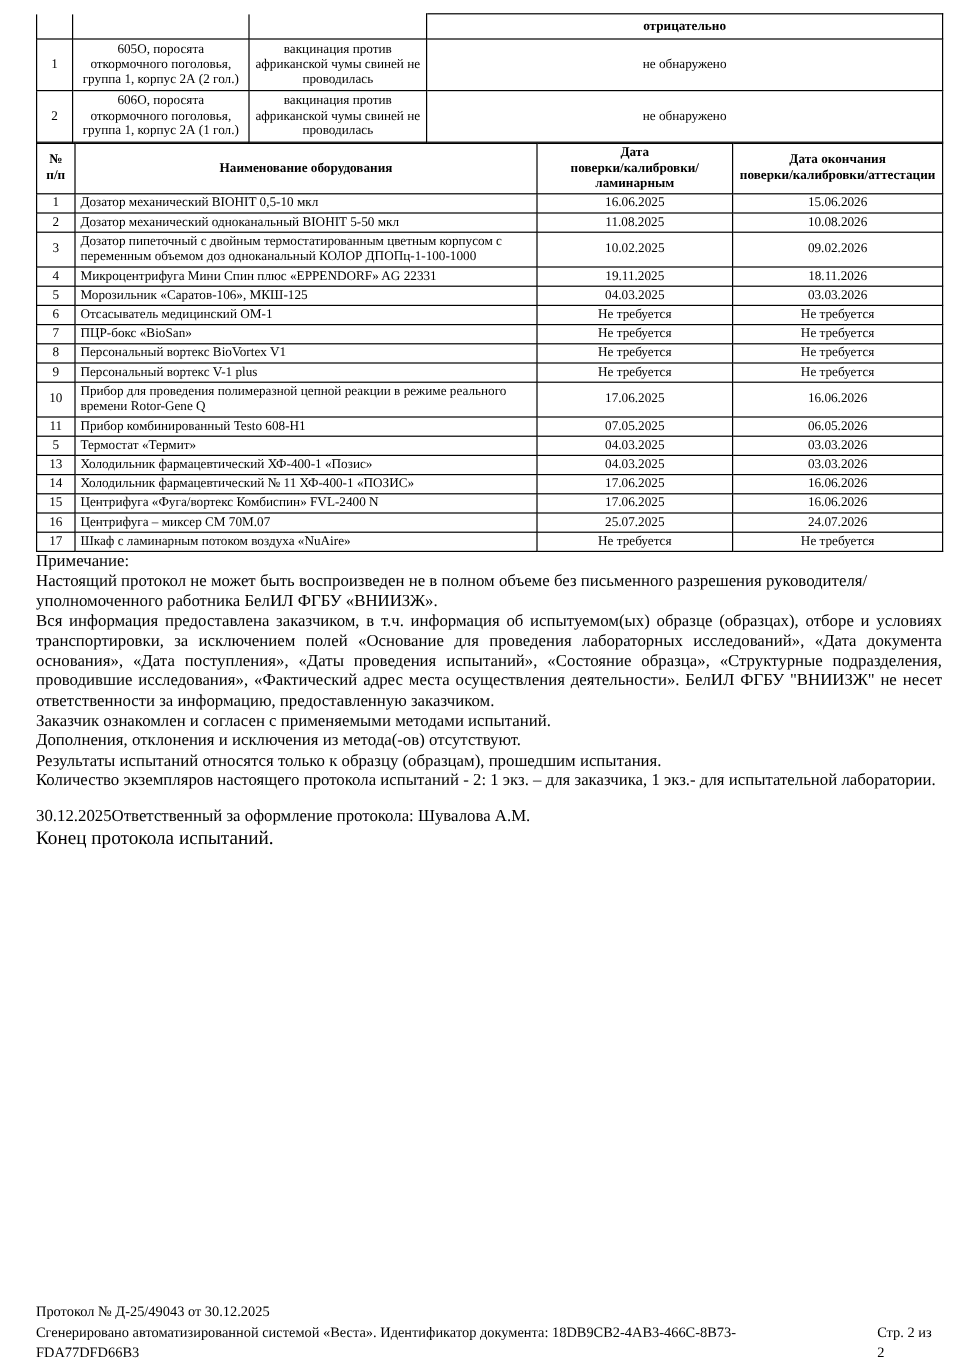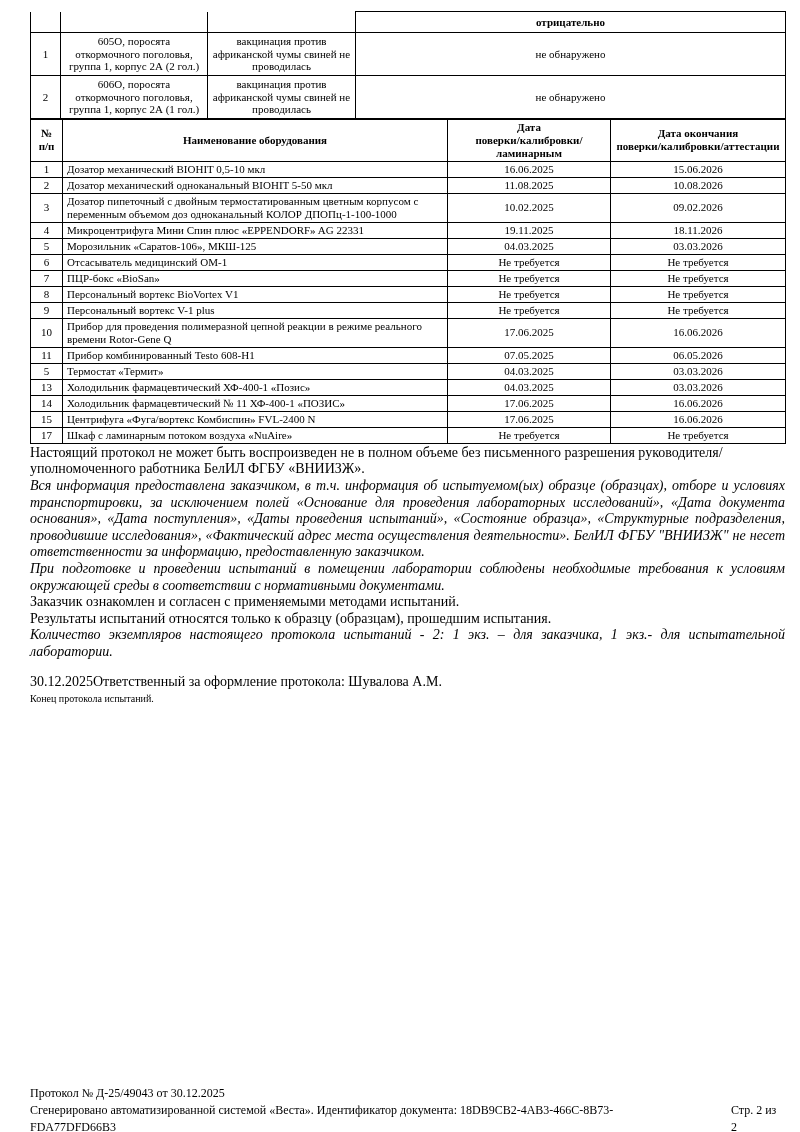--- a/index.html
+++ b/index.html
@@ -19,24 +19,24 @@
   .top-table td { height:43px; }
   .top-table tr.partial td { height:21px; border-top:none; }
   .top-table tr.partial td.res { border-top:1px solid #000; }
 
   .eq-title { font-size:14.5px; margin-top:9px; margin-bottom:1px; }
   .eq-table td { height:16px; }
   .eq-table td.name { text-align:left; }
   .eq-table tr.head td { font-weight:bold; height:30px; }
 
   .notes { font-size:14px; line-height:16.6px; margin-top:1px; }
-  .notes .just { text-align:justify;font-style:italic; }
+  .notes .just { text-align:justify; }
 
   .signoff { display:flex; margin-top:13px; font-size:14px; line-height:16.6px; }
-  .end-line { font-size:10px; line-height:16.6px; margin-top:1px; }
+  .end-line { font-size:16px; line-height:16.6px; margin-top:1px; }
 
   .footer { position:absolute; left:30px; top:1085px; width:755px; font-size:12px; line-height:17px; }
   .frow { display:flex; justify-content:flex-start;gap:36px; }
 </style>
 </head>
 <body>
 
 <div class="page">
   <div class="content">
 
@@ -171,33 +171,40 @@
             <td>17.06.2025</td>
             <td>16.06.2026</td>
           </tr>
         <tr>
             <td>15</td>
             <td class="name">Центрифуга «Фуга/вортекс Комбиспин» FVL-2400 N</td>
             <td>17.06.2025</td>
             <td>16.06.2026</td>
           </tr>
         <tr>
+            <td>16</td>
+            <td class="name">Центрифуга – миксер СМ 70М.07</td>
+            <td>25.07.2025</td>
+            <td>24.07.2026</td>
+          </tr>
+        <tr>
             <td>17</td>
             <td class="name">Шкаф с ламинарным потоком воздуха «NuAire»</td>
             <td>Не требуется</td>
             <td>Не требуется</td>
           </tr>
       </tbody>
     </table>
 
     <div class="notes">
+      <div>Примечание:</div>
       <p>Настоящий протокол не может быть воспроизведен не в полном объеме без письменного разрешения руководителя/уполномоченного работника БелИЛ ФГБУ «ВНИИЗЖ».</p>
       <p class="just">Вся информация предоставлена заказчиком, в т.ч. информация об испытуемом(ых) образце (образцах), отборе и условиях транспортировки, за исключением полей «Основание для проведения лабораторных исследований», «Дата документа основания», «Дата поступления», «Даты проведения испытаний», «Состояние образца», «Структурные подразделения, проводившие исследования», «Фактический адрес места осуществления деятельности». БелИЛ ФГБУ "ВНИИЗЖ" не несет ответственности за информацию, предоставленную заказчиком.</p>
-      <p class="just">При подготовке и проведении испытаний в помещении лаборатории соблюдены необходимые требования к условиям окружающей среды в соответствии с нормативными документами.</p>
       <p>Заказчик ознакомлен и согласен с применяемыми методами испытаний.</p>
+      <p>Дополнения, отклонения и исключения из метода(-ов) отсутствуют.</p>
       <p>Результаты испытаний относятся только к образцу (образцам), прошедшим испытания.</p>
       <p class="just">Количество экземпляров настоящего протокола испытаний - 2: 1 экз. – для заказчика, 1 экз.- для испытательной лаборатории.</p>
     </div>
 
     <div class="signoff">
       <span>30.12.2025</span>
       <span>Ответственный за оформление протокола: Шувалова А.М.</span>
     </div>
     <div class="end-line">Конец протокола испытаний.</div>
 

